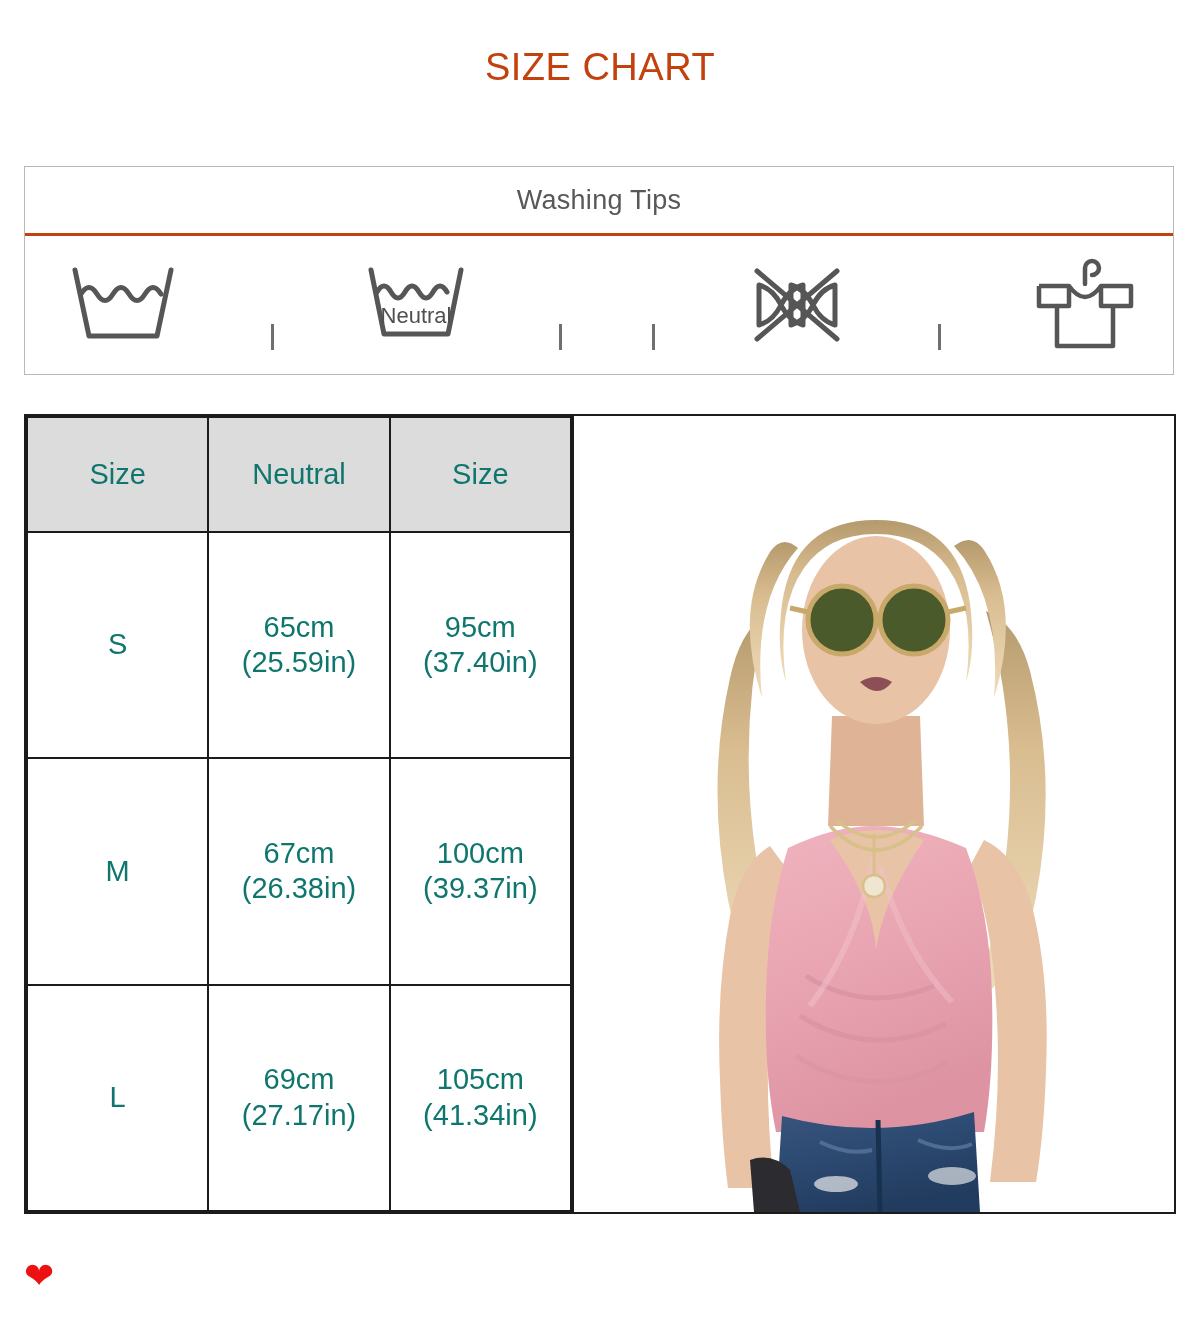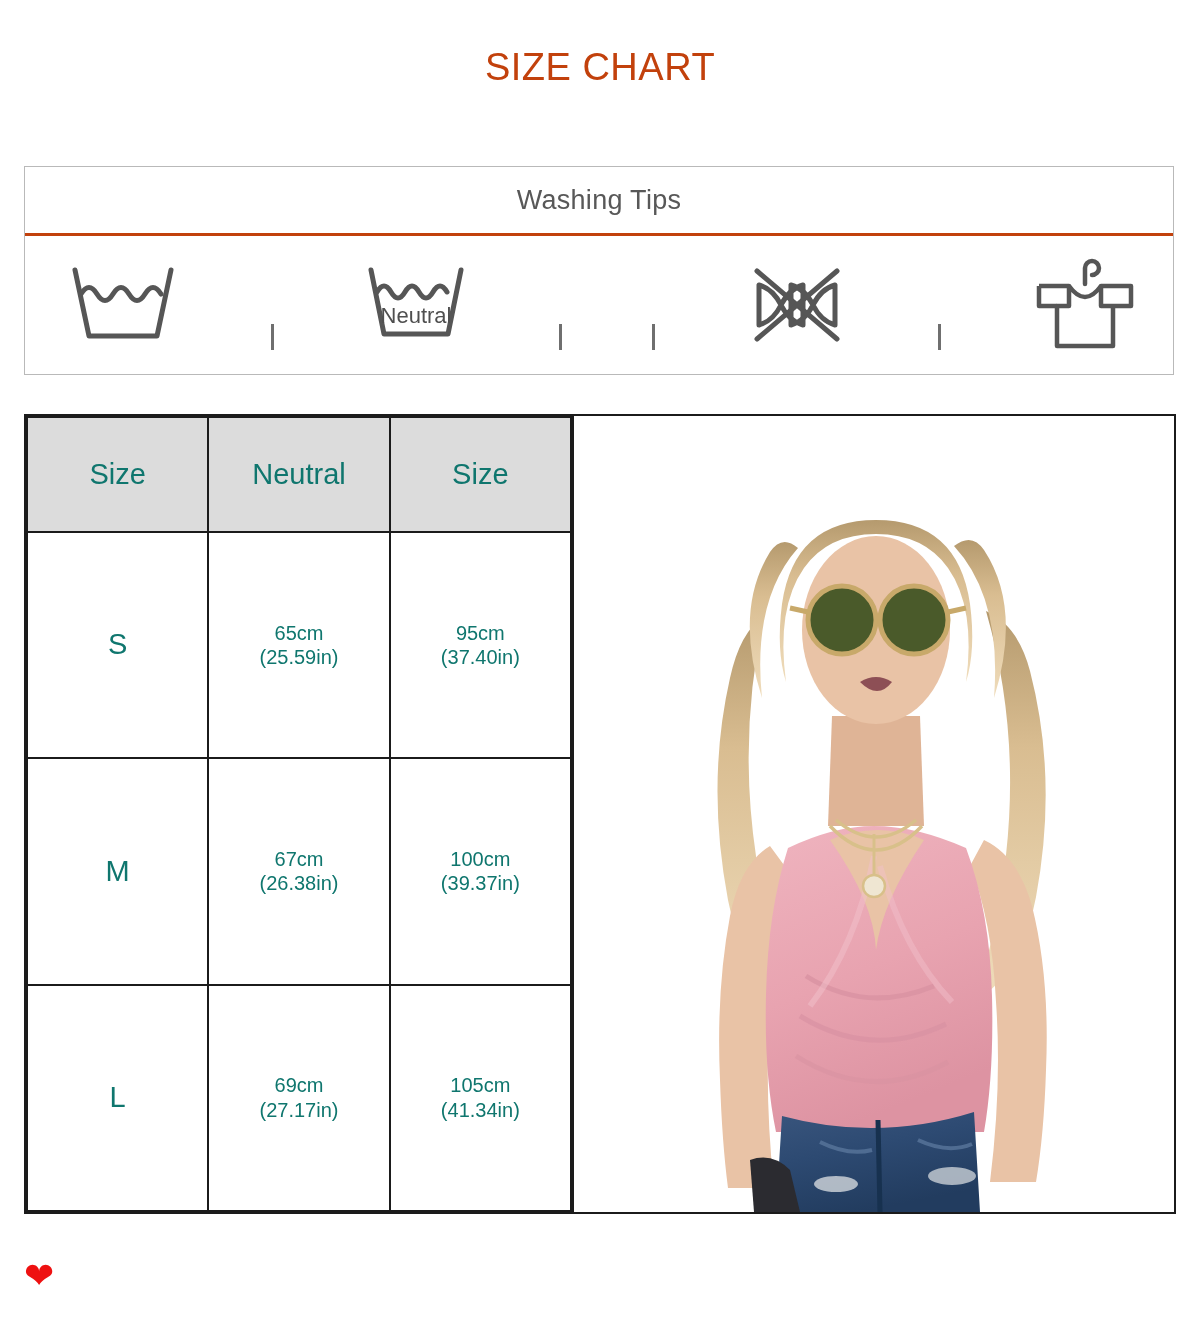--- a/index.html
+++ b/index.html
@@ -99,21 +99,21 @@
     color: #0f766e;
     padding: 0;
   }
   .size-table thead th {
     background: #dcdcdc;
     height: 113px;
     font-size: 29px;
   }
   .size-table tbody td {
     height: 113px;
-    font-size: 20px;
+    font-size: 29px;
     line-height: 1.22;
   }
   .size-table tbody td.size-cell { font-size: 29px; }
   .cell-lines { display: block; }
 
   .photo-pane {
     flex: 1 1 auto;
     position: relative;
     overflow: hidden;
     background: #ffffff;

